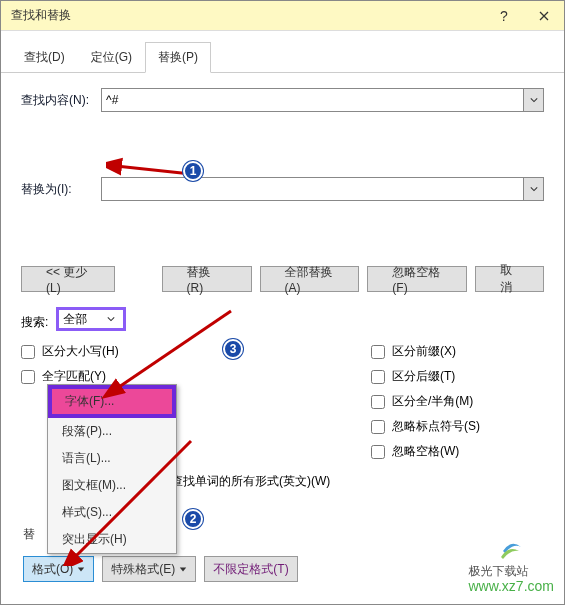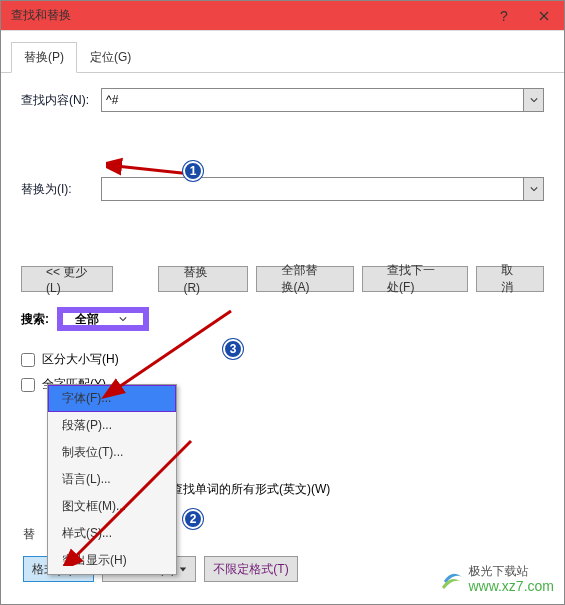--- a/index.html
+++ b/index.html
@@ -1,54 +1,54 @@
 <!DOCTYPE html>
 <html><head>
 <meta charset="utf-8">
 <style>
 * { box-sizing: border-box; margin: 0; padding: 0; font-family: "Microsoft YaHei", "SimSun", sans-serif; font-size: 12px; }
 body { width: 565px; height: 605px; background: #f0f0f0; position: relative; overflow: hidden; }
 .outer-border { border: 1px solid #888; width: 565px; height: 605px; position: relative; background: #fff; }
-.titlebar { height: 30px; display: flex; align-items: center; padding-left: 10px; background: #ef4444; border-bottom: 1px solid #ddd; }
+.titlebar { height: 30px; display: flex; align-items: center; padding-left: 10px; background: #fef9c3; border-bottom: 1px solid #ddd; }
 .titlebar .title { flex: 1; color: #333; }
 .titlebar .btns { display: flex; }
 .titlebar .btns div { width: 40px; height: 30px; display: flex; align-items: center; justify-content: center; color: #333; font-size: 14px; }
 .tabs { display: flex; padding: 5px 10px 0 10px; border-bottom: 1px solid #ccc; margin-top: 5px; }
 .tab { padding: 6px 12px; border: 1px solid transparent; position: relative; top: 1px; color: #333; }
 .tab.active { border: 1px solid #ccc; border-bottom: 1px solid #fff; background: #fff; }
 .body { padding: 15px 20px 10px 20px; }
 .row { display: flex; align-items: center; margin-bottom: 10px; }
 .row-label { width: 80px; color: #0f172a; }
 .combo { flex: 1; position: relative; }
 .combo-input { width: 100%; height: 24px; border: 1px solid #888; padding: 0 24px 0 4px; background: #fff; }
 .combo-btn { position: absolute; right: 1px; top: 1px; width: 20px; height: 22px; background: #e1e1e1; border-left: 1px solid #888; display: flex; align-items: center; justify-content: center; }
 .combo-btn svg { width: 8px; height: 8px; }
 .spacer { height: 55px; }
 .btn-row { display: flex; gap: 8px; margin: 15px 0; justify-content: flex-start; }
 .btn { height: 26px; padding: 0 24px; border: 1px solid #999; background: #e1e1e1; min-width: 90px; display: flex; align-items: center; justify-content: center; color: #333; cursor: pointer; }
 .fieldset-label { color: #333; margin: 6px 0 8px 0; }
-.search-row { display: flex; align-items: center; gap: 8px; margin-bottom: 20px; font-weight: bold; }
-.small-select { height: 24px; border: 6px solid #8b5cf6; display: flex; align-items: center; padding: 0 12px; background: #fff; }
+.search-row { display: flex; align-items: flex-end; gap: 8px; margin-bottom: 12px; }
+.small-select { height: 24px; border: 3px solid #8b5cf6; display: flex; align-items: center; padding: 0 4px; background: #fff; }
 .small-select .sel-text { width: 40px; }
 .small-select .sel-btn { width: 16px; display: flex; justify-content: center; }
 .checks { display: flex; }
 .checks-col { display: flex; flex-direction: column; gap: 8px; }
 .checks-left { width: 350px; }
 .chk { display: flex; align-items: center; gap: 7px; }
 .chk input { width: 14px; height: 14px; }
 .menu-popup { position: absolute; left: 46px; top: 383px; width: 130px; background: #f5f5f5; border: 1px solid #999; box-shadow: 2px 2px 4px rgba(0,0,0,0.25); z-index: 10; }
 .menu-item { padding: 5px 10px 5px 14px; color: #333; cursor: pointer; }
-.menu-item.hl { background: #3b82f6; border: 1px solid #6d28d9; padding: 4px 15px 4px 13px; }
+.menu-item.hl { background: #ec4899; border: 4px solid #6d28d9; padding: 4px 15px 4px 13px; }
 .bottom-row { position: absolute; bottom: 22px; left: 22px; display: flex; gap: 8px; }
 .btn-small { height: 26px; padding: 0 8px; border: 1px solid #999; background: #e1e1e1; display: flex; align-items: center; justify-content: center; gap: 4px; color: #333; }
 .btn-small.active { background: #cde6f7; border-color: #2a8dd4; }
 .btn-small.disabled { color: #701a75; }
 .tri-down { display: inline-block; }
 .tri-down svg { width: 8px; height: 8px; }
-.watermark { position: absolute; right: 10px; bottom: 10px; display: flex; align-items: center; gap: 4px; opacity: 0.85; }
+.watermark { position: absolute; right: 10px; bottom: 10px; display: flex; align-items: center; gap: 4px; opacity: 0.85; flex-direction: column; }
 .wm-icon { width: 24px; height: 24px; }
 .wm-text { font-size: 12px; color: #333; line-height: 1.1; }
 .wm-url { font-size: 14px; color: #29a329; }
 .annot { position: absolute; pointer-events: none; z-index: 20; }
 .annot-num { width: 20px; height: 20px; border-radius: 50%; background: #1a4aa8; border: 2px solid #fff; color: #fff; font-weight: bold; font-size: 12px; display: flex; align-items: center; justify-content: center; box-shadow: 0 0 0 1px #1a4aa8; }
 .left-label-abs { position: absolute; left: 22px; top: 525px; color: #333; }
 </style>
 </head>
 <body>
 
@@ -59,22 +59,23 @@
       <div>?</div>
       <div>
         <svg viewBox="0 0 10 10" width="10" height="10">
             <path d="M1 1 L9 9 M9 1 L1 9" stroke="#333" stroke-width="1.3"></path>
           </svg>
       </div>
     </div>
   </div>
 
   <div class="tabs">
+    <div class="tab">查找(D)</div>
+    <div class="tab">定位(G)</div>
     <div class="tab active">替换(P)</div>
-    <div class="tab">定位(G)</div>
   </div>
 
   <div class="body">
     <div class="row">
       <div class="row-label">查找内容(N):</div>
       <div class="combo">
         <input class="combo-input" value="^#" style="">
         <div class="combo-btn">
           <svg viewBox="0 0 10 10">
               <path d="M1 3 L5 7 L9 3" fill="none" stroke="#333" stroke-width="1.3"></path>
@@ -97,21 +98,21 @@
       </div>
     </div>
 
     <div style="height:40px"></div>
 
     <div class="btn-row">
       <div class="btn" style="min-width:90px">&lt;&lt; 更少(L)</div>
       <div style="width:40px"></div>
       <div class="btn">替换(R)</div>
       <div class="btn">全部替换(A)</div>
-      <div class="btn" style="min-width:100px">查找下一处(F)</div>
+      <div class="btn" style="min-width:100px">忽略空格(F)</div>
       <div class="btn" style="min-width:60px">取消</div>
     </div>
 
 
     <div class="search-row">
       <span>搜索:</span>
       <div class="small-select">
         <span class="sel-text">全部</span>
         <span class="sel-btn">
             <svg viewBox="0 0 10 10" width="8" height="8">
@@ -129,29 +130,50 @@
           </label>
         <label class="chk">
             <input type="checkbox" style="">
             <span>全字匹配(Y)</span>
           </label>
         <div style="height:72px"></div>
         <label class="chk" style="padding-left:150px">
             <span>查找单词的所有形式(英文)(W)</span>
           </label>
       </div>
+      <div class="checks-col">
+        <label class="chk">
+            <input type="checkbox" style="">
+            <span>区分前缀(X)</span>
+          </label>
+        <label class="chk">
+            <input type="checkbox" style="">
+            <span>区分后缀(T)</span>
+          </label>
+        <label class="chk">
+            <input type="checkbox" style="">
+            <span>区分全/半角(M)</span>
+          </label>
+        <label class="chk">
+            <input type="checkbox" style="">
+            <span>忽略标点符号(S)</span>
+          </label>
+        <label class="chk">
+            <input type="checkbox" style="">
+            <span>忽略空格(W)</span>
+          </label>
+      </div>
     </div>
   </div>
 
   <div class="left-label-abs">替</div>
 
   <div class="menu-popup">
     <div class="menu-item hl">字体(F)...</div>
     <div class="menu-item">段落(P)...</div>
-    <div class="menu-item">制表位(T)...</div>
     <div class="menu-item">语言(L)...</div>
     <div class="menu-item">图文框(M)...</div>
     <div class="menu-item">样式(S)...</div>
     <div class="menu-item">突出显示(H)</div>
   </div>
 
   <div class="bottom-row">
     <div class="btn-small active">
       <span>格式(O)</span>
       <span class="tri-down"><svg viewBox="0 0 10 10">

